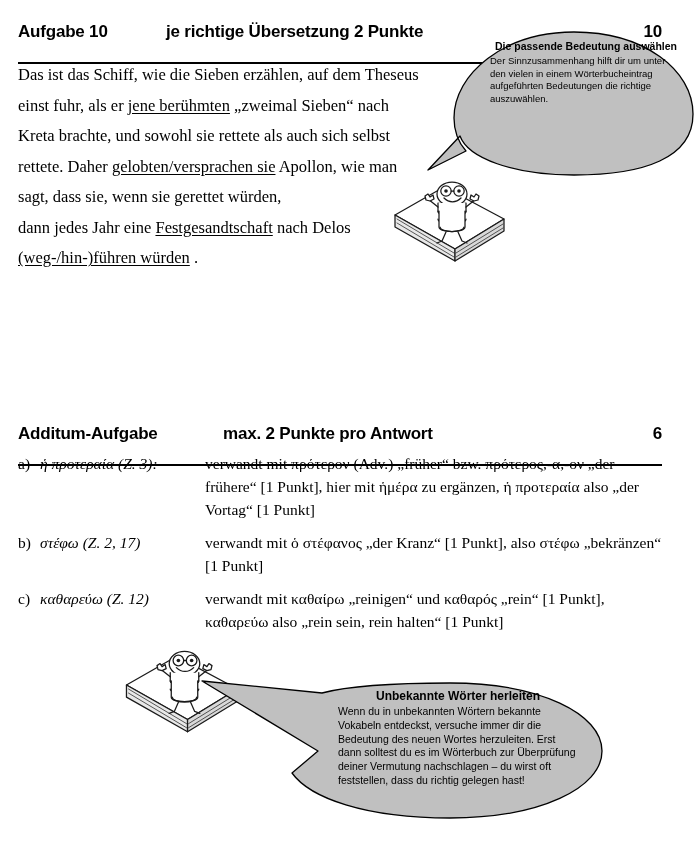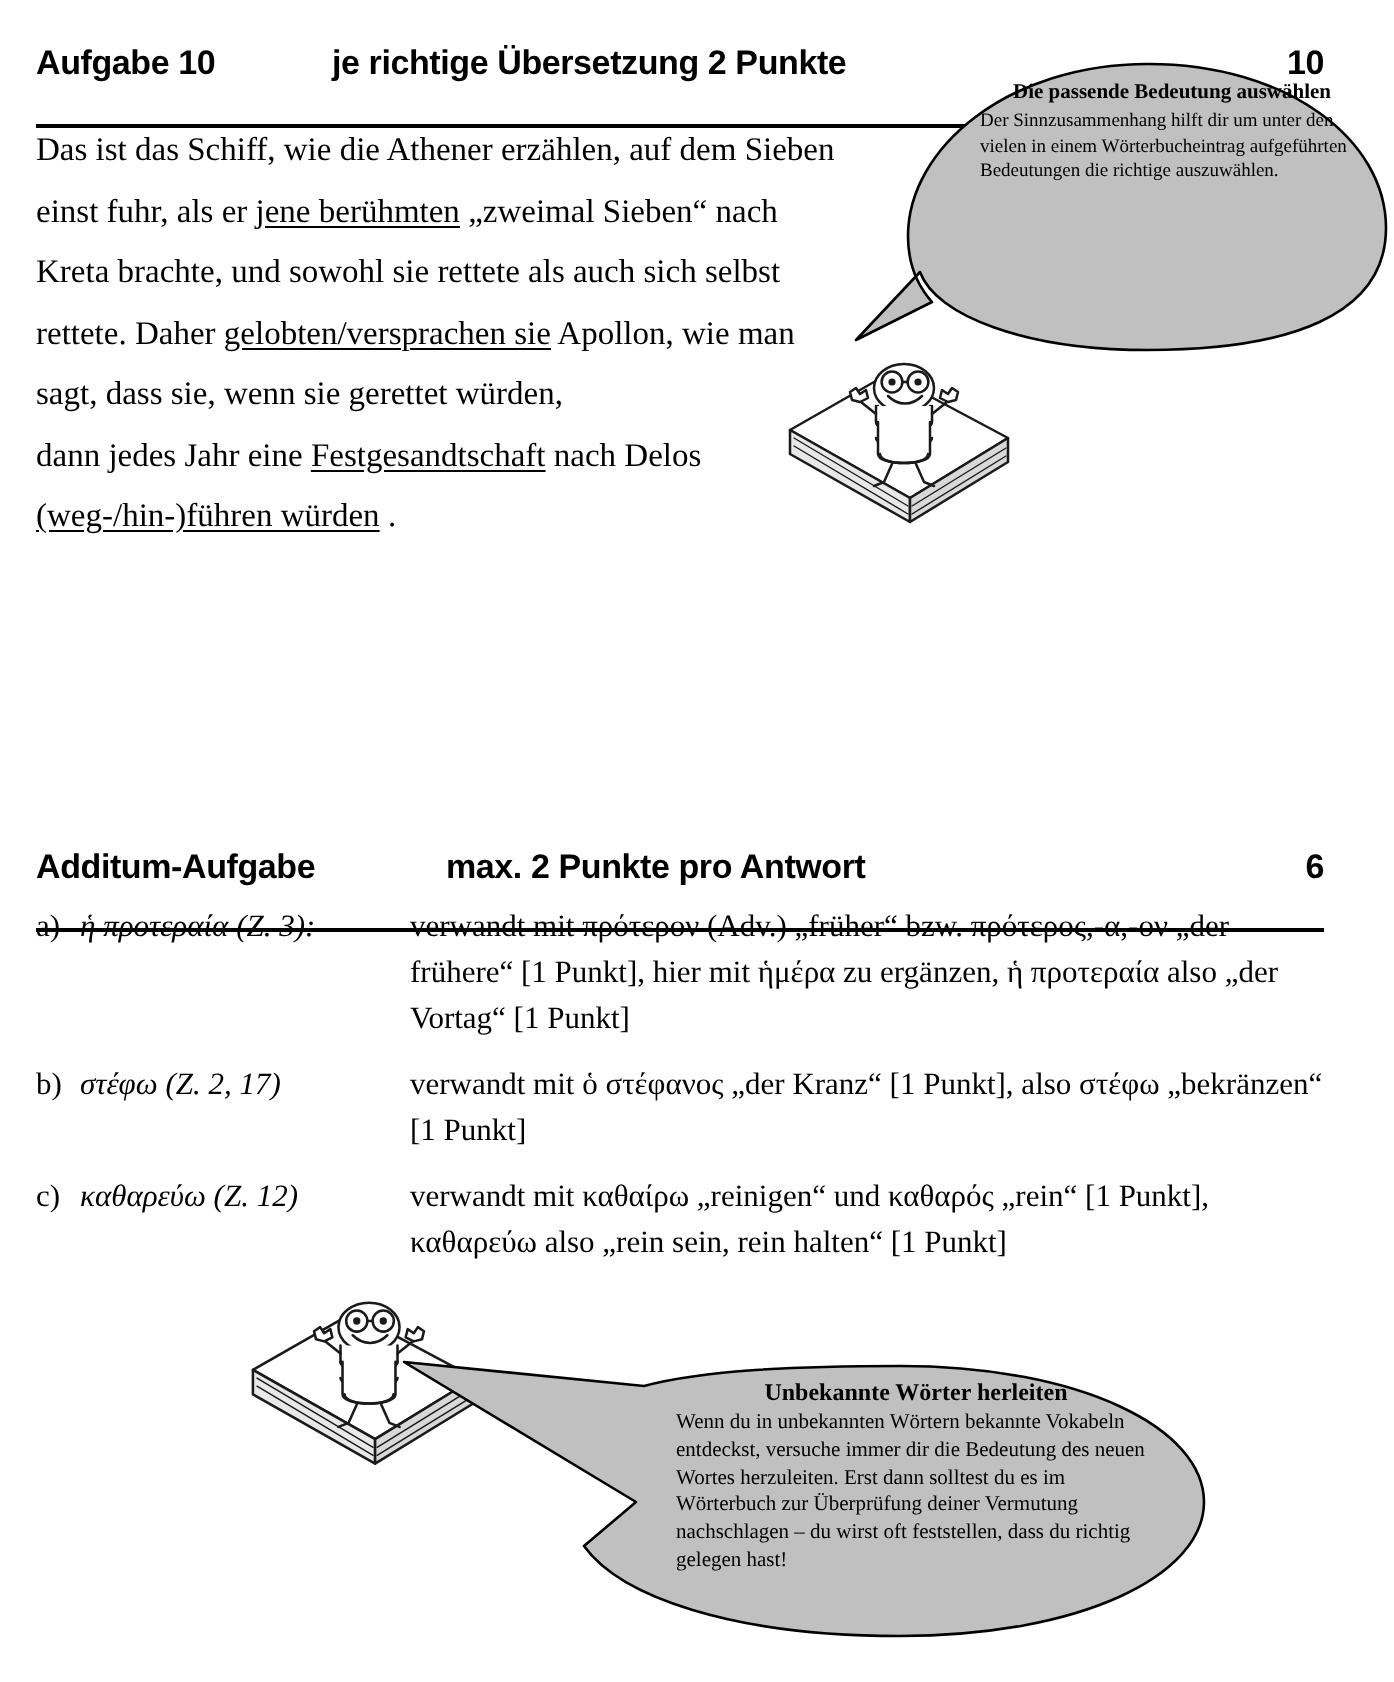--- a/index.html
+++ b/index.html
@@ -100,21 +100,21 @@
     position: absolute;
   }
   .bubble svg {
     position: absolute;
     left: 0;
     top: 0;
     overflow: visible;
   }
   .bubble-text {
     position: absolute;
-    font-family: Liberation Serif, serif;
+    font-family: Liberation Sans, sans-serif;
     color: #000;
   }
   .bubble-title {
     font-weight: bold;
     text-align: center;
     display: block;
   }
   .bubble-body {
     display: block;
   }
@@ -146,21 +146,21 @@
 </head>
 <body>
 
 <div class="section-header" id="header-aufgabe">
   <span class="h-title">Aufgabe 10</span>
   <span class="h-middle">je richtige Übersetzung 2 Punkte</span>
   <span class="h-points">10</span>
 </div>
 
 <div id="translation-text">
-  <div><span>Das ist das Schiff,  wie die Athener erzählen, auf dem Sieben</span></div>
+  <div><span>Das ist das Schiff,  wie die Sieben erzählen, auf dem Theseus</span></div>
   <div><span>einst fuhr, als er  </span><u>jene berühmten</u><span> „zweimal Sieben“ nach</span></div>
   <div><span>Kreta brachte, und sowohl sie rettete als auch sich selbst</span></div>
   <div><span>rettete. Daher </span><u>gelobten/versprachen sie</u><span> Apollon, wie man</span></div>
   <div><span>sagt, dass sie, wenn sie gerettet würden,</span></div>
   <div><span>dann jedes Jahr eine </span><u>Festgesandtschaft</u><span> nach Delos</span></div>
   <div><u>(weg-/hin-)führen  würden</u><span> .</span></div>
 </div>
 
 <div class="bubble" id="bubble-top">
   <svg width="247" height="165" viewBox="0 0 247 165">

